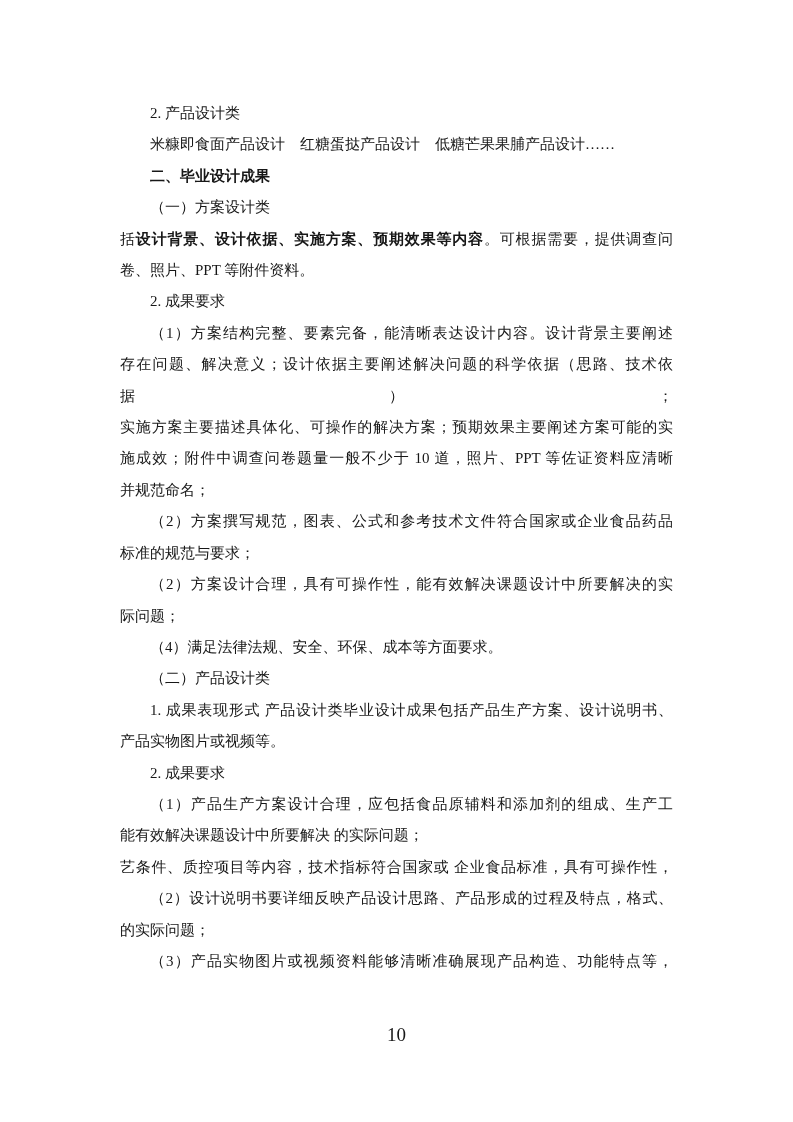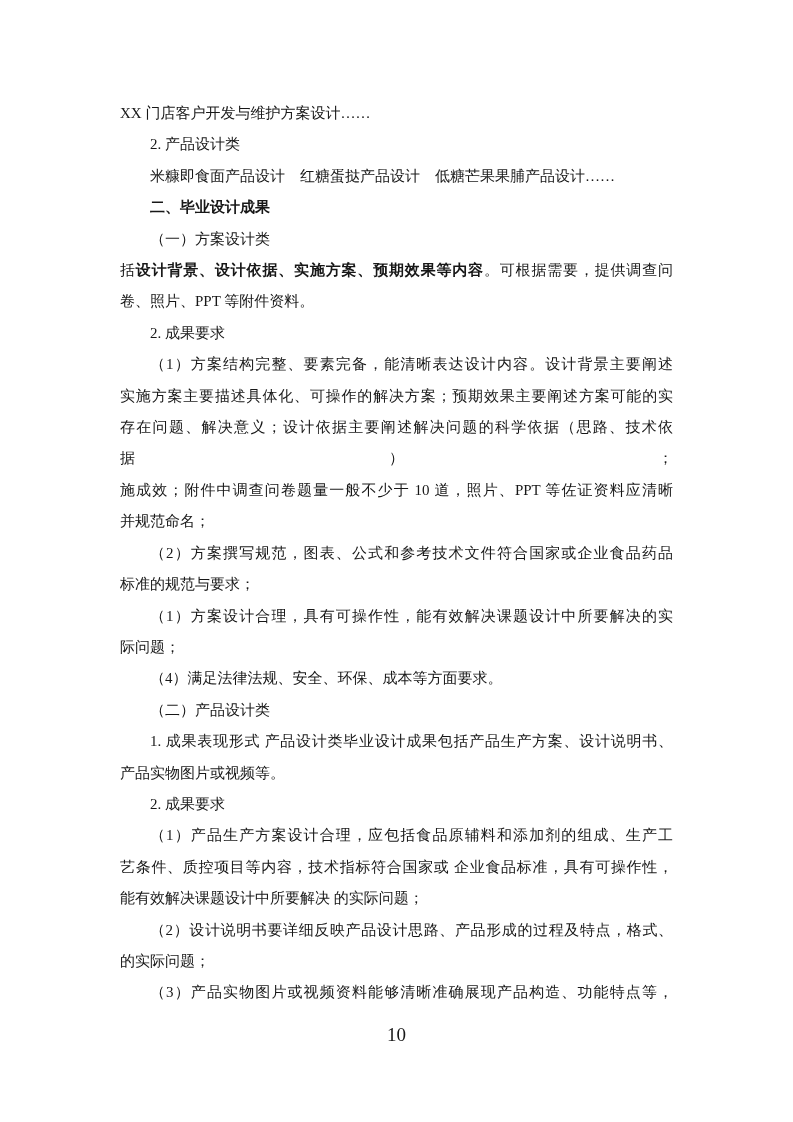--- a/index.html
+++ b/index.html
@@ -46,43 +46,42 @@
     font-size: 19px;
     color: #171717;
     font-family: "Liberation Serif", "DejaVu Serif", serif;
   }
 </style>
 </head>
 <body>
 
 <div class="page">
   <div class="doc-body" id="doc-body">
-      <div class="line"><span>XX 门店客户开发与维护方案设计……</span></div>
       <div class="line indent"><span>2. 产品设计类</span></div>
       <div class="line indent"><span>米糠即食面产品设计　红糖蛋挞产品设计　低糖芒果果脯产品设计……</span></div>
       <div class="line indent bold-line"><span class="bold">二、毕业设计成果</span></div>
       <div class="line indent"><span>（一）方案设计类</span></div>
       <div class="line justify"><span>括</span><span class="bold">设计背景、设计依据、实施方案、预期效果等内容</span><span>。可根据需要，提供调查问</span></div>
       <div class="line"><span>卷、照片、PPT 等附件资料。</span></div>
       <div class="line indent"><span>2. 成果要求</span></div>
       <div class="line indent justify"><span>（1）方案结构完整、要素完备，能清晰表达设计内容。设计背景主要阐述</span></div>
+      <div class="line justify"><span>存在问题、解决意义；设计依据主要阐述解决问题的科学依据（思路、技术依据）；</span></div>
       <div class="line justify"><span>实施方案主要描述具体化、可操作的解决方案；预期效果主要阐述方案可能的实</span></div>
-      <div class="line justify"><span>存在问题、解决意义；设计依据主要阐述解决问题的科学依据（思路、技术依据）；</span></div>
       <div class="line justify"><span>施成效；附件中调查问卷题量一般不少于 10 道，照片、PPT 等佐证资料应清晰</span></div>
       <div class="line"><span>并规范命名；</span></div>
       <div class="line indent justify"><span>（2）方案撰写规范，图表、公式和参考技术文件符合国家或企业食品药品</span></div>
       <div class="line"><span>标准的规范与要求；</span></div>
-      <div class="line indent justify"><span>（1）方案设计合理，具有可操作性，能有效解决课题设计中所要解决的实</span></div>
+      <div class="line indent justify"><span>（2）方案设计合理，具有可操作性，能有效解决课题设计中所要解决的实</span></div>
       <div class="line"><span>际问题；</span></div>
       <div class="line indent"><span>（4）满足法律法规、安全、环保、成本等方面要求。</span></div>
       <div class="line indent"><span>（二）产品设计类</span></div>
       <div class="line indent justify"><span>1. 成果表现形式 产品设计类毕业设计成果包括产品生产方案、设计说明书、</span></div>
       <div class="line"><span>产品实物图片或视频等。</span></div>
       <div class="line indent"><span>2. 成果要求</span></div>
       <div class="line indent justify"><span>（1）产品生产方案设计合理，应包括食品原辅料和添加剂的组成、生产工</span></div>
+      <div class="line"><span>能有效解决课题设计中所要解决 的实际问题；</span></div>
       <div class="line justify"><span>艺条件、质控项目等内容，技术指标符合国家或 企业食品标准，具有可操作性，</span></div>
-      <div class="line"><span>能有效解决课题设计中所要解决 的实际问题；</span></div>
       <div class="line indent justify"><span>（2）设计说明书要详细反映产品设计思路、产品形成的过程及特点，格式、</span></div>
       <div class="line"><span>的实际问题；</span></div>
       <div class="line indent justify"><span>（3）产品实物图片或视频资料能够清晰准确展现产品构造、功能特点等，</span></div>
     </div>
   <div class="page-number">10</div>
 </div>
 
 </body></html>

